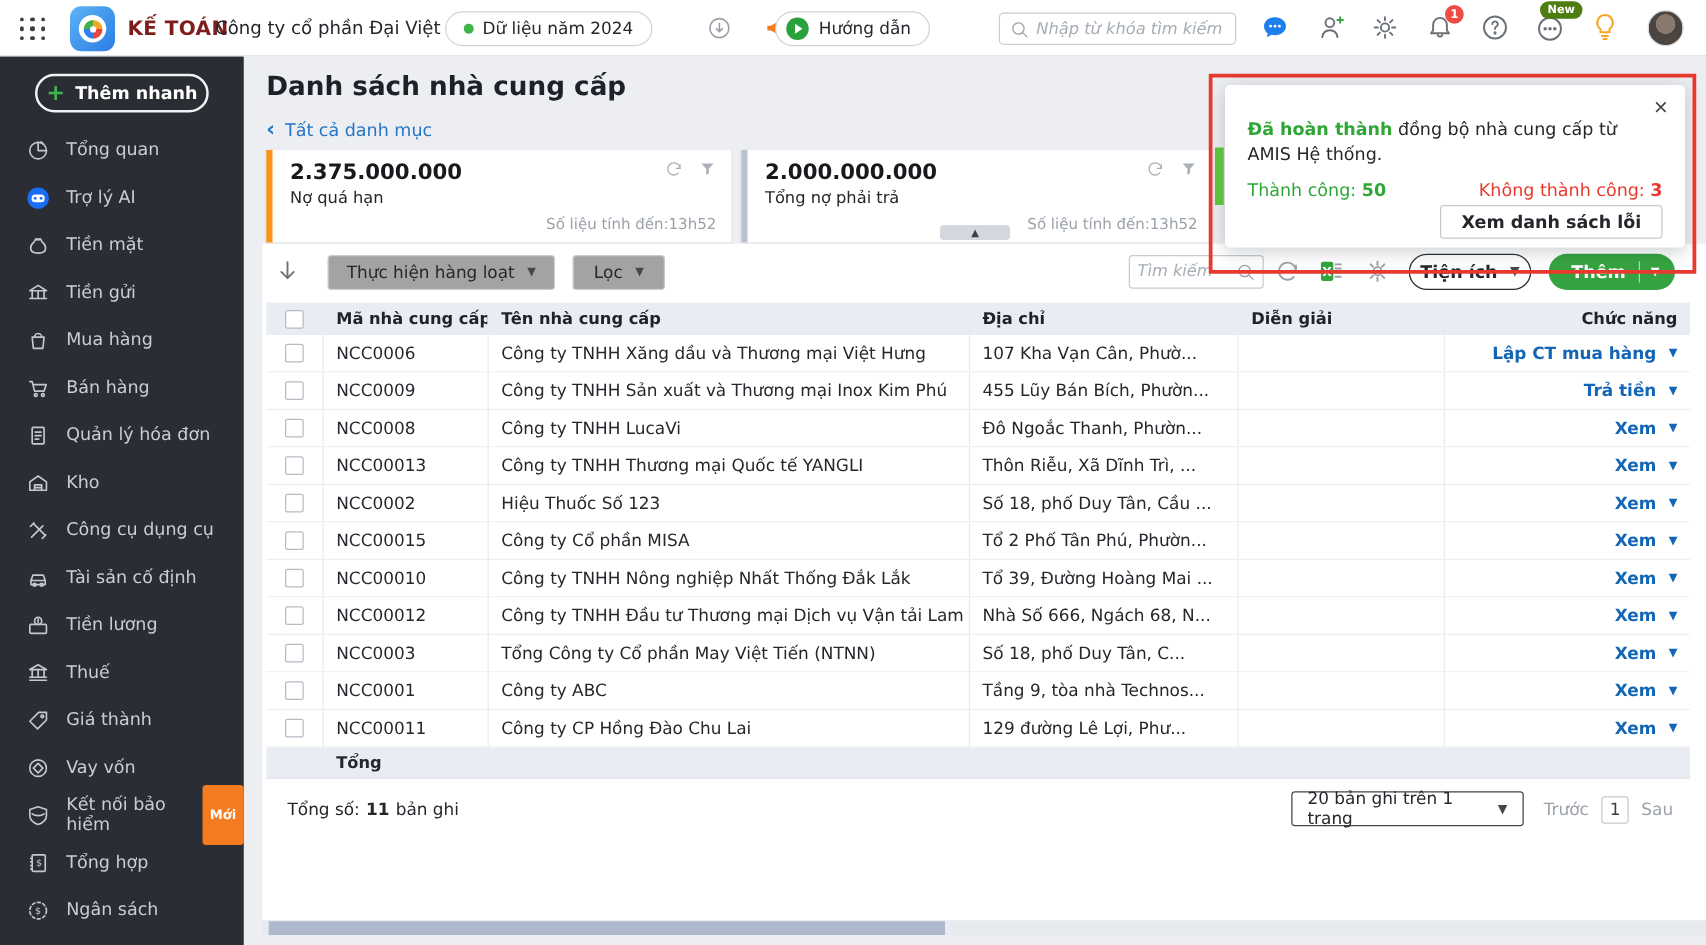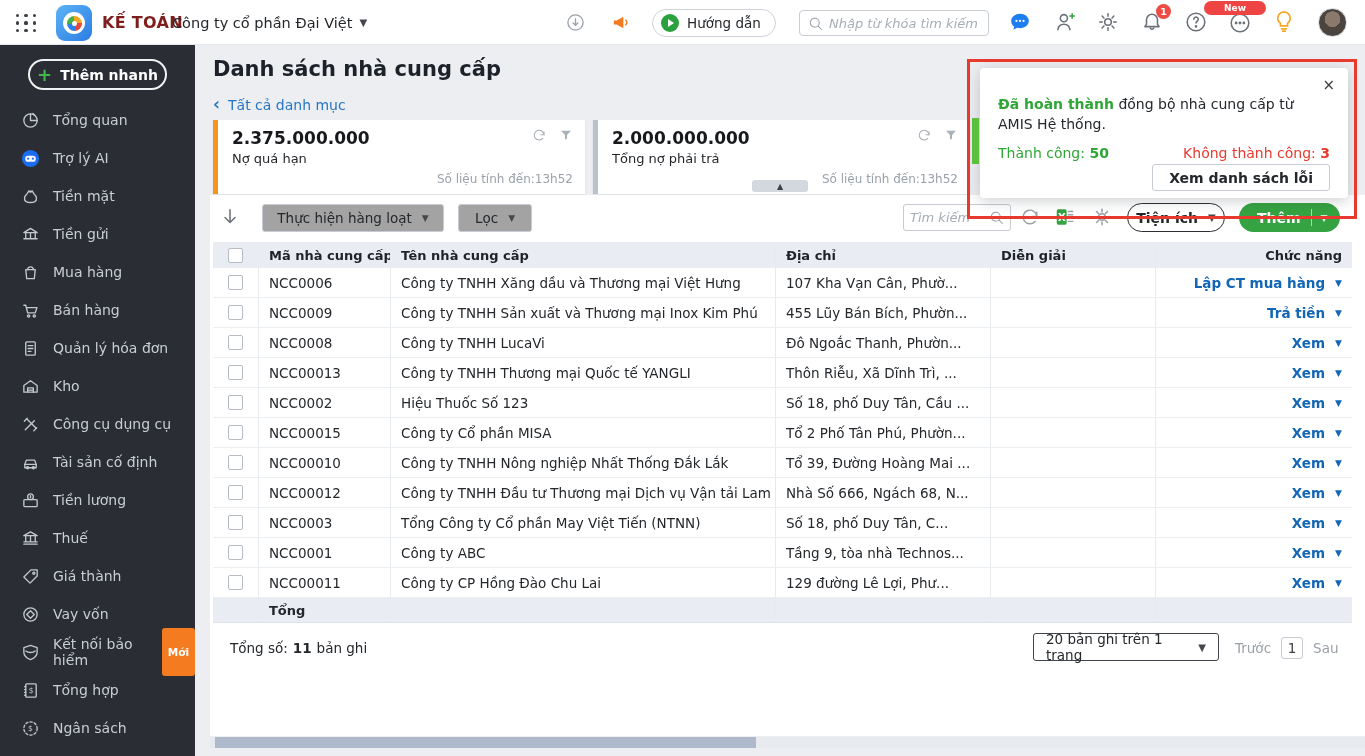--- a/index.html
+++ b/index.html
@@ -14,28 +14,28 @@
   .logo { left:56px; top:5px; width:36px; height:36px; border-radius:9px; background:linear-gradient(135deg,#5db4f5,#2a7de4); display:flex; align-items:center; justify-content:center; }
   .logo .disc { width:22px; height:22px; border-radius:50%; background:#fff; display:flex; align-items:center; justify-content:center; }
   .logo .wheel { width:15px; height:15px; border-radius:50%; background:conic-gradient(#f6a623 0 25%, #e8453c 25% 50%, #2f80ed 50% 75%, #45b04a 75% 100%); position:relative;}
   .logo .wheel:after { content:""; position:absolute; left:5px; top:5px; width:5px; height:5px; border-radius:50%; background:#fff; }
   .appname { left:102px; top:0; height:45px; font-weight:bold; font-size:16px; letter-spacing:.3px; color:#7f1d1d; }
   .company { left:172px; top:0; height:45px; font-size:14.5px; color:#24272b; cursor:pointer; gap:7px; }
   .caret { font-size:10px; color:#44484d; }
   .year-pill { left:356px; top:9px; height:28px; padding:0 14px; border:1px solid #ced3d9; border-radius:14px; gap:7px; font-size:13.5px; background:#fff;}
   .dot-green { width:8px; height:8px; border-radius:50%; background:#3bb54a; }
   .ic-btn { width:24px; height:24px; display:flex; align-items:center; justify-content:center; cursor:pointer; }
-  .guide-pill { left:652px; top:9px; height:28px; padding:0 14px 0 8px; border:1px solid #ced3d9; border-radius:14px; gap:8px; background:#fff; font-size:13.5px; cursor:pointer;}
+  .guide-pill { left:620px; top:9px; height:28px; padding:0 14px 0 8px; border:1px solid #ced3d9; border-radius:14px; gap:8px; background:#fff; font-size:13.5px; cursor:pointer;}
   .play { width:18px; height:18px; border-radius:50%; background:#2aa13c; position:relative; }
   .play:after { content:""; position:absolute; left:7px; top:5px; border-left:6px solid #fff; border-top:4px solid transparent; border-bottom:4px solid transparent; }
   .tb-search { left:799px; top:10px; width:190px; height:26px; border:1px solid #c9ced4; border-radius:4px; background:#fff; display:flex; align-items:center; padding:0 8px; gap:6px;justify-content:space-between;}
   .tb-search input { border:none; outline:none; width:100%; font-style:italic; font-size:13px; color:#9aa1a9; font-family:inherit; }
   .tb-search input::placeholder { color:#a7adb5; }
   .badge-red { position:absolute; top:-6px; right:-7px; min-width:15px; height:15px; border-radius:8px; background:#ee4b44; color:#fff; font-size:9.5px; font-weight:bold; display:flex; align-items:center; justify-content:center; padding:0 3px;}
-  .new-badge { position:absolute; top:-10px; right:-14px; background:#ef4444; color:#fff; font-size:9px; font-weight:bold; border-radius:8px; padding:2px 20px; }
+  .new-badge { position:absolute; top:-10px; right:-14px; background:#4d7c0f; color:#fff; font-size:9px; font-weight:bold; border-radius:8px; padding:2px 6px; }
   .avatar { left:1318px; top:8px; width:29px; height:29px; border-radius:50%; background:radial-gradient(circle at 50% 38%, #8a7a6d 0 36%, #4c443e 37% 100%); border:1px solid #d8dbdf;}
 
   
   .sidebar { position:absolute; left:0; top:45px; width:195px; height:711px; background:#2a2e34; z-index:10; }
   .quick-add { position:absolute; left:28px; top:14px; width:139px; height:31px; border:2px solid #f1f2f3; border-radius:17px; display:flex; align-items:center; justify-content:center; gap:8px; color:#fff; font-weight:bold; font-size:14px; cursor:pointer; }
   .plus { color:#41b64d; font-size:18px; font-weight:bold; line-height:1;}
   .menu { position:absolute; left:0; top:56px; right:0; }
   .mi { height:38px; display:flex; align-items:center; padding-left:21px; gap:13px; color:#c9ced3; font-size:14px; cursor:pointer; }
   .s-ic { width:19px; height:19px; stroke:#c3c8ce; fill:none; stroke-width:1.4; stroke-linecap:round; stroke-linejoin:round; flex:none; }
   .moi { background:#f47b20; color:#fff; font-size:10.5px; font-weight:bold; border-radius:3px; padding:18px 6px; margin-left:6px; }
@@ -125,20 +125,24 @@
     <div class="tb-item logo">
         <span class="disc">
           <span class="wheel"></span>
         </span>
       </div>
     <div class="tb-item appname">KẾ TOÁN</div>
     <div class="tb-item company">
       <span>Công ty cổ phần Đại Việt</span>
       <span class="caret">▼</span>
     </div>
+    <div class="tb-item year-pill">
+      <span class="dot-green"></span>
+      <span>Dữ liệu năm 2024</span>
+    </div>
     <div class="tb-item ic-btn" style="left:563px; top:10px;">
       <svg class="s-ic" style="stroke:#9aa1a9" viewBox="0 0 20 20">
           <circle cx="10" cy="10" r="8"></circle>
           <path d="M10 6v6M7.5 10.5L10 13l2.5-2.5"></path>
         </svg>
     </div>
     <div class="tb-item ic-btn" style="left:608px; top:10px;">
       <svg class="s-ic" style="stroke:#f47b20" viewBox="0 0 20 20">
           <path d="M3 8v4h3l7 4V4L6 8H3z" fill="#f47b20" stroke="none"></path>
           <path d="M15.5 7.5c1.6 1.2 1.6 3.8 0 5"></path>

